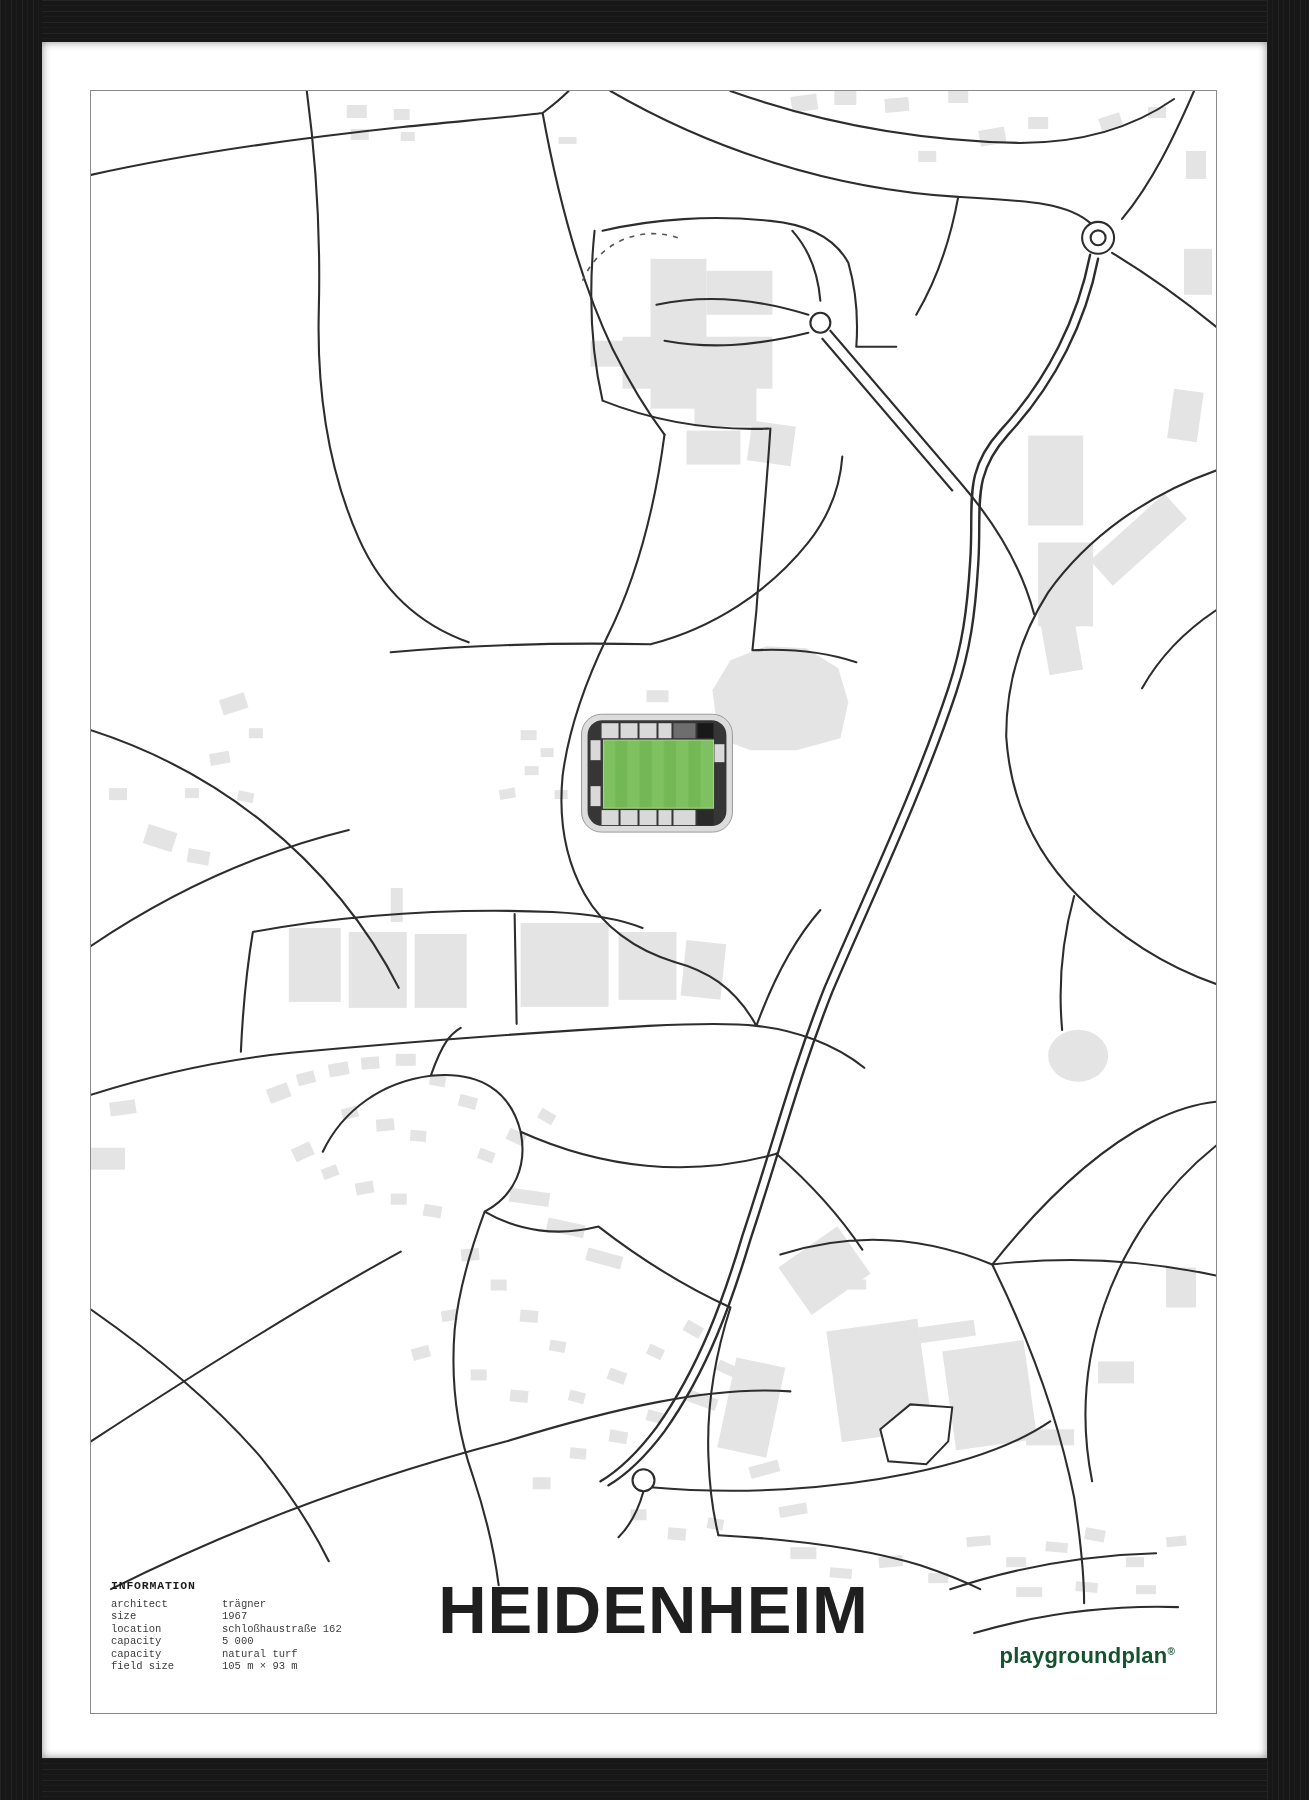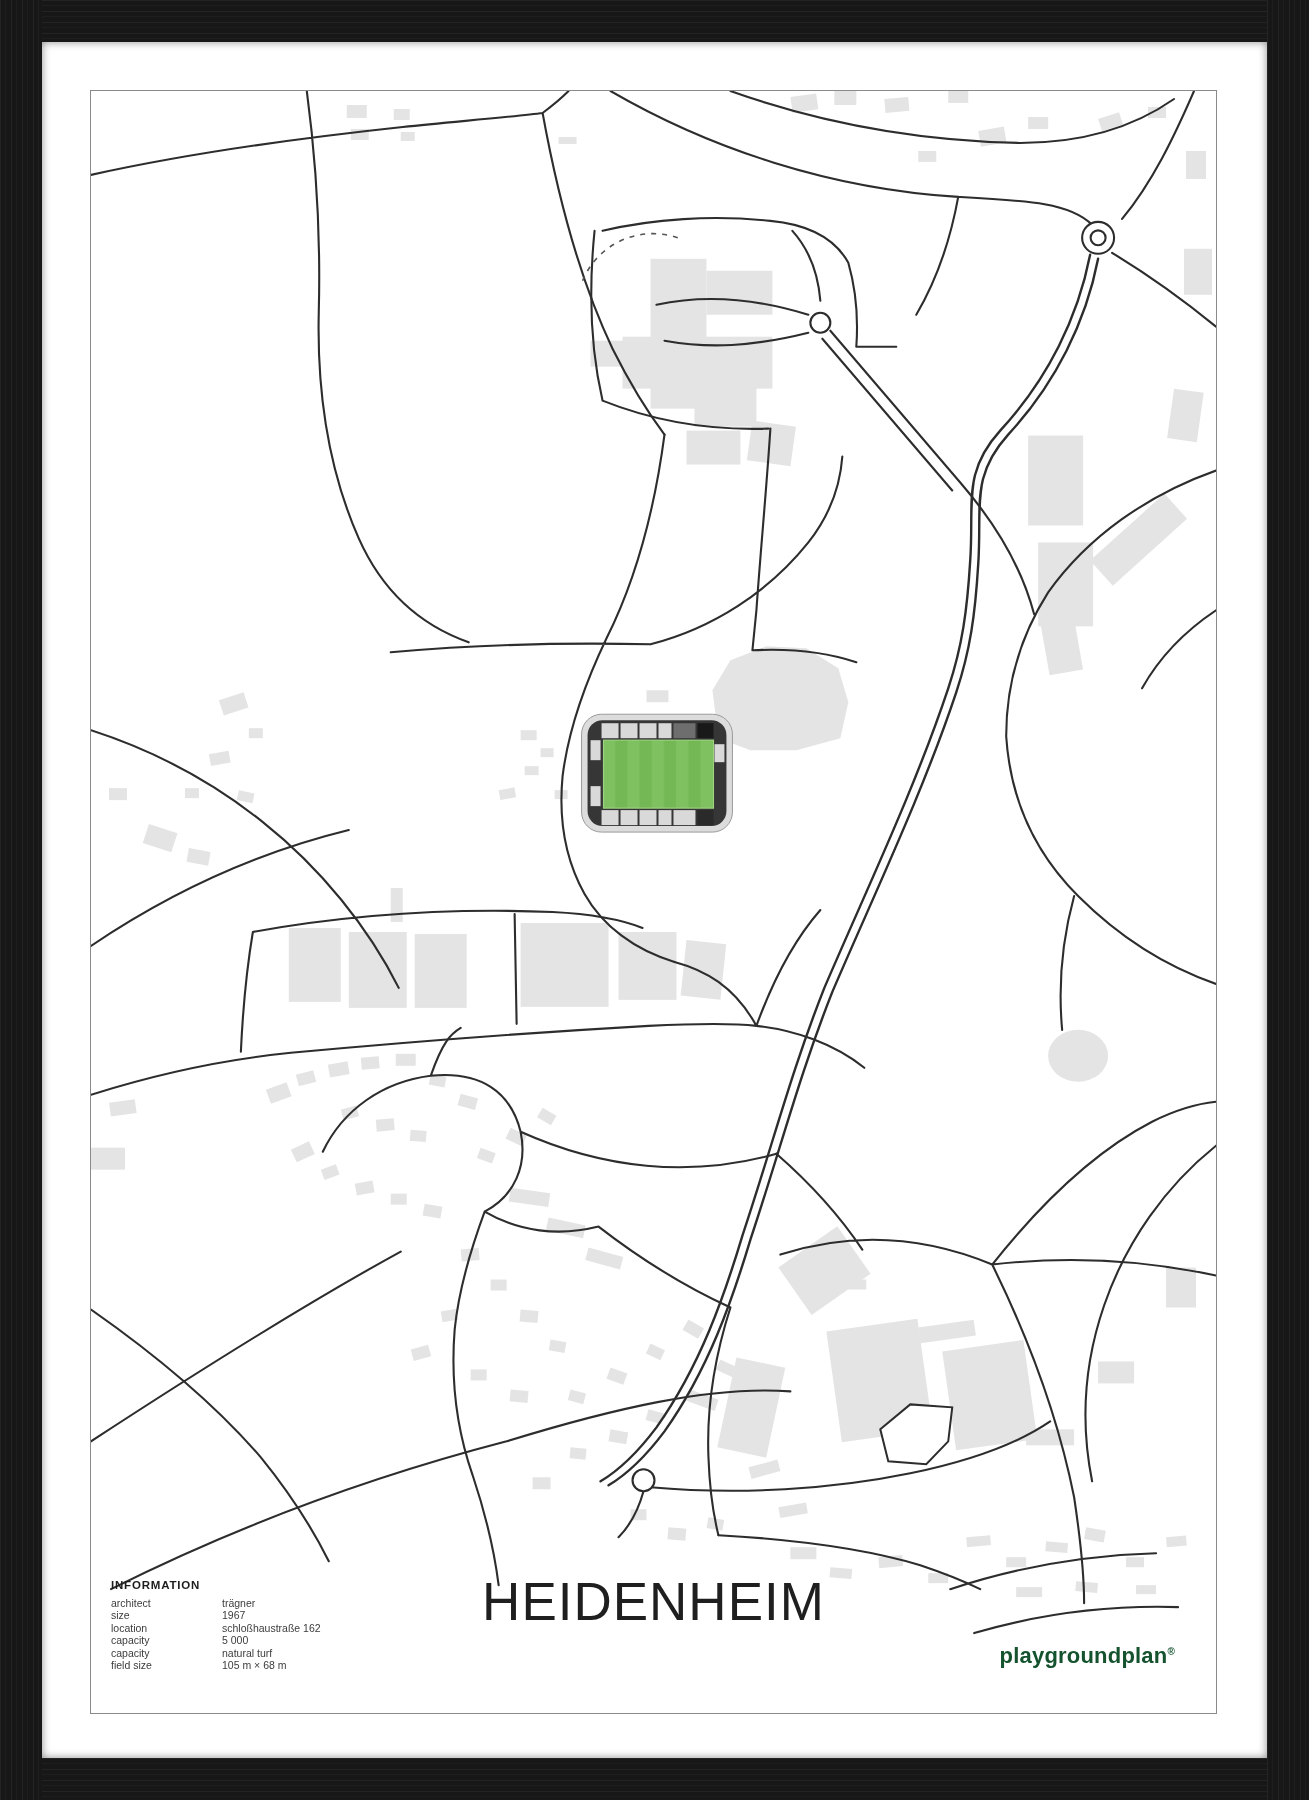--- a/index.html
+++ b/index.html
@@ -25,27 +25,27 @@
   .content{position:absolute;left:90px;top:90px;width:1127px;height:1624px;
            background:var(--map-background);border:1.5px solid var(--map-border);box-sizing:border-box;}
   .map-svg{position:absolute;left:0;top:0;width:100%;height:100%;}
   .roads path{fill:none;stroke:var(--road);stroke-width:2.1;stroke-linecap:round;stroke-linejoin:round;}
   .roads .wide{stroke-width:2.4;}
   .roads circle{fill:#fff;stroke:var(--road);stroke-width:2.1;}
   .dashed{fill:none;stroke:#555;stroke-width:1.6;stroke-dasharray:5 6;}
   .bld{fill:var(--building);}
   .outline-bld{fill:#fff;stroke:var(--road);stroke-width:2;}
   
-  .info{position:absolute;left:20px;top:1488px;color:#333;}
+  .info{position:absolute;left:20px;top:1488px;color:#333;font-family:Liberation Mono, monospace;}
   .info-heading{font-size:11.5px;font-weight:bold;letter-spacing:.8px;color:#1d1d1d;}
   .info-rows{margin-top:6px;}
   .info-row{font-size:10.5px;line-height:12.4px;color:#3c3c3c;white-space:nowrap;}
   .info-label{display:inline-block;width:111px;}
   .title{position:absolute;left:0;right:0;top:1480px;text-align:center;
-         font-size:53px;font-weight:400;letter-spacing:1px;color:var(--text);}
+         font-size:67px;font-weight:700;letter-spacing:1px;color:var(--text);}
   .coords{position:absolute;left:0;right:0;top:1560px;text-align:center;
           font-size:23px;color:#3a3a3a;letter-spacing:.5px;}
   .brand{position:absolute;right:41px;top:1552px;font-size:22px;font-weight:700;color:#14532d;letter-spacing:.2px;}
   .brand sup{font-size:10px;}
 </style>
 </head>
 <body>
 
 <div class="stage">
   <div class="frame-strip frame-top"></div>
@@ -249,21 +249,21 @@
         <div class="info-row">
           <span class="info-label">location</span><span>schloßhaustraße 162</span>
         </div>
         <div class="info-row">
           <span class="info-label">capacity</span><span>5 000</span>
         </div>
         <div class="info-row">
           <span class="info-label">capacity</span><span>natural turf</span>
         </div>
         <div class="info-row">
-          <span class="info-label">field size</span><span>105 m × 68 m</span>
+          <span class="info-label">field size</span><span>105 m × 93 m</span>
         </div>
       </div>
     </div>
 
     <div class="title">HEIDENHEIM</div>
     <div class="brand"><span>playgroundplan</span><sup>®</sup></div>
   </div>
 </div>
 
 </body></html>

